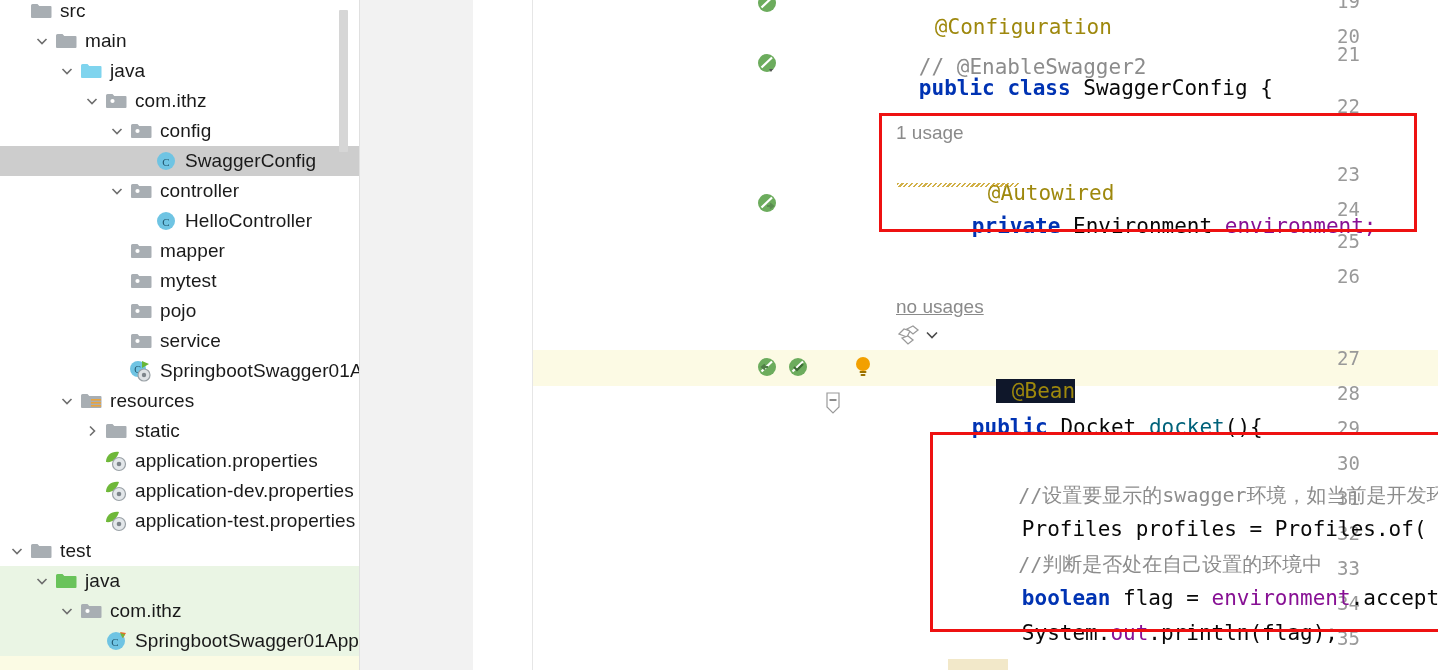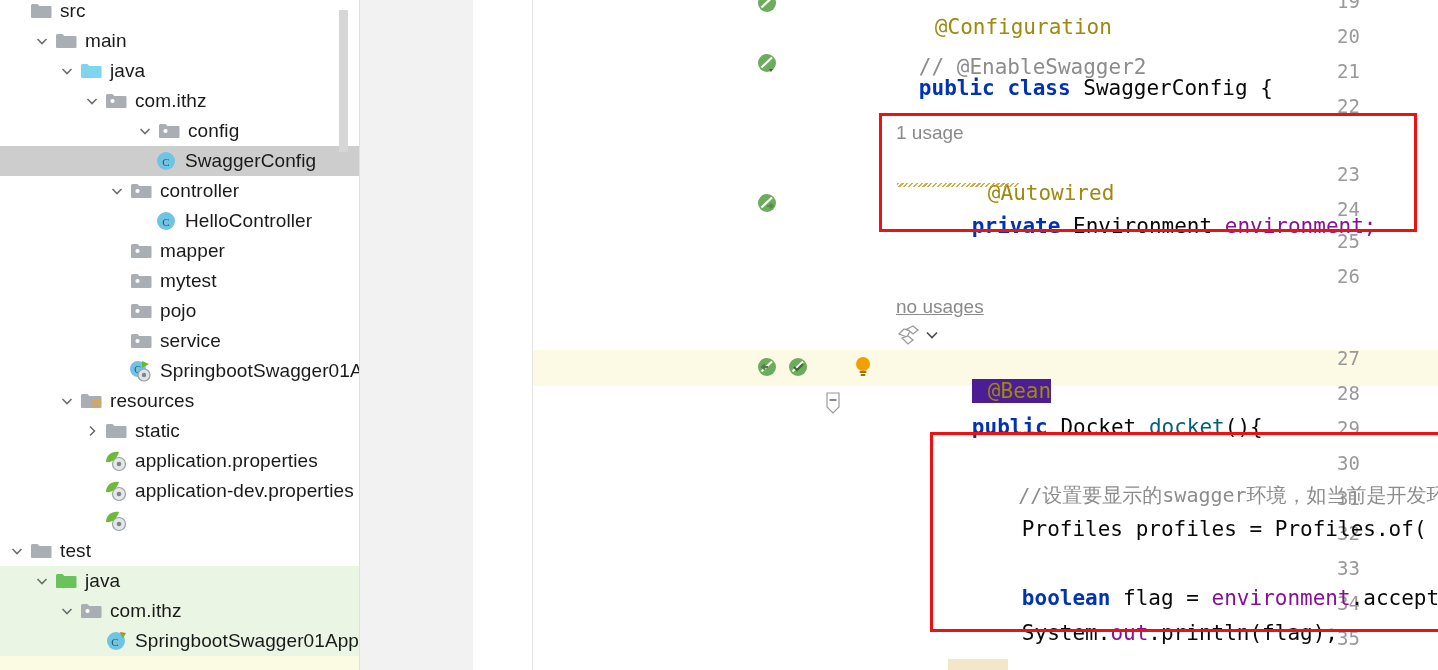--- a/index.html
+++ b/index.html
@@ -137,21 +137,22 @@
   .mth     { color: #00627a; }
   .ital    { }
   .plain   { color: #080808; }
   .usage {
     position: absolute;
     font-family: "Liberation Sans", sans-serif;
     font-size: 19px;
     color: #8a8a8a;
   }
   .bean-hl {
-    background: #4c1d95;
+    background: #0f172a;
+    margin-left: 24px;
   }
   .squiggle {
     position: absolute;
     height: 4px;
     background-image: repeating-linear-gradient(135deg,
       #c9a227 0px, #c9a227 1.6px, transparent 1.6px, transparent 3.4px);
     opacity: .85;
   }
 
   
@@ -232,21 +233,21 @@
             </svg>
           </div>
           <div class="ico">
             <svg width="22" height="18" viewBox="0 0 22 18">
               <path d="M1 3.5 a1.5 1.5 0 0 1 1.5-1.5 h5 l1.8 2 h11.2 a1 1 0 0 1 1 1 v10 a1 1 0 0 1 -1 1 h-18.5 a1 1 0 0 1 -1 -1 z" fill="#a8aeb3"></path>
               <circle cx="7.5" cy="9" r="2.1" fill="#ffffff"></circle>
             </svg>
           </div>
           <div class="tree-label">com.ithz</div>
         </div>
-        <div class="tree-row" style="position: absolute; left: 0px; right: 0px; top: 116px; padding-left: 28px;">
+        <div class="tree-row" style="position: absolute; left: 0px; right: 0px; top: 116px;">
           <div style="width: 106px; flex: 0 0 106px;"></div>
           <div class="twisty">
             <svg width="14" height="14" viewBox="0 0 14 14">
               <path d="M2.5 5 L7 9.5 L11.5 5" stroke="#6e6e6e" stroke-width="1.6" fill="none"></path>
             </svg>
           </div>
           <div class="ico">
             <svg width="22" height="18" viewBox="0 0 22 18">
               <path d="M1 3.5 a1.5 1.5 0 0 1 1.5-1.5 h5 l1.8 2 h11.2 a1 1 0 0 1 1 1 v10 a1 1 0 0 1 -1 1 h-18.5 a1 1 0 0 1 -1 -1 z" fill="#a8aeb3"></path>
               <circle cx="7.5" cy="9" r="2.1" fill="#ffffff"></circle>
@@ -409,20 +410,21 @@
         <div class="tree-row" style="position: absolute; left: 0px; right: 0px; top: 506px;">
           <div style="width: 81px; flex: 0 0 81px;"></div>
           <div class="twisty"></div>
           <div class="ico">
             <svg width="24" height="22" viewBox="0 0 24 22">
               <path d="M2 12 c0 -7 6 -11 13 -10 c-2 6 -6 11 -13 10 z" fill="#6fb83a"></path>
               <circle cx="15" cy="14" r="6.5" fill="#e3e7ea" stroke="#9aa1a6" stroke-width="1.2"></circle>
               <circle cx="15" cy="14" r="2.3" fill="#7d858b"></circle>
             </svg>
           </div>
+          <div class="tree-label">application-test.properties</div>
         </div>
         <div class="tree-row" style="position: absolute; left: 0px; right: 0px; top: 536px;">
           <div style="width: 6px; flex: 0 0 6px;"></div>
           <div class="twisty">
             <svg width="14" height="14" viewBox="0 0 14 14">
               <path d="M2.5 5 L7 9.5 L11.5 5" stroke="#6e6e6e" stroke-width="1.6" fill="none"></path>
             </svg>
           </div>
           <div class="ico">
             <svg width="22" height="18" viewBox="0 0 22 18">
@@ -487,21 +489,21 @@
 
     <div class="hl-line" style="top:350px;"></div>
 
     <div id="gutter"></div>
     <div id="gutter-markers"></div>
     <div id="code-left-border"></div>
 
     <div id="line-numbers">
         <div class="ln" style="top: -9px;">19</div>
         <div class="ln" style="top: 26px;">20</div>
-        <div class="ln" style="top: 61px;">21</div>
+        <div class="ln" style="top: 44px;">21</div>
         <div class="ln" style="top: 96px;">22</div>
         <div class="ln" style="top: 164px;">23</div>
         <div class="ln" style="top: 199px;">24</div>
         <div class="ln" style="top: 231px;">25</div>
         <div class="ln" style="top: 266px;">26</div>
         <div class="ln" style="top: 348px;">27</div>
         <div class="ln" style="top: 383px;">28</div>
         <div class="ln" style="top: 418px;">29</div>
         <div class="ln" style="top: 453px;">30</div>
         <div class="ln" style="top: 488px;">31</div>
@@ -611,20 +613,23 @@
     </div>
 
     <div class="cline" style="left:586px; top:459px; font-size:20px;">
       <span class="cmt">//设置要显示的swagger环境，如当前是开发环境显示swagger</span>
     </div>
 
     <div class="cline" style="left:586px; top:493px;">
       <span class="plain">Profiles</span><span class="plain"> </span><span class="plain">profiles</span><span class="plain"> </span><span class="plain">=</span><span class="plain"> </span><span class="plain">Profiles.</span><span class="plain ital">of</span><span class="plain">(</span><span class="plain"> </span>
     </div>
 
+    <div class="cline" style="left:586px; top:528px; font-size:20px;">
+      <span class="cmt">//判断是否处在自己设置的环境中</span>
+    </div>
 
     <div class="cline" style="left:586px; top:562px;">
       <span class="kw">boolean</span><span class="plain"> </span><span class="plain">flag</span><span class="plain"> </span><span class="plain">=</span><span class="plain"> </span><span class="fld">environment</span><span class="plain">.acceptsProfiles(profiles);</span>
     </div>
 
     <div class="cline" style="left:586px; top:597px;">
       <span class="plain">System.</span><span class="fld ital">out</span><span class="plain">.println(flag);</span>
     </div>
 
     <div style="position:absolute; left:588px; top:659px; width:60px; height:18px; background:#f2e8c9;"></div>

